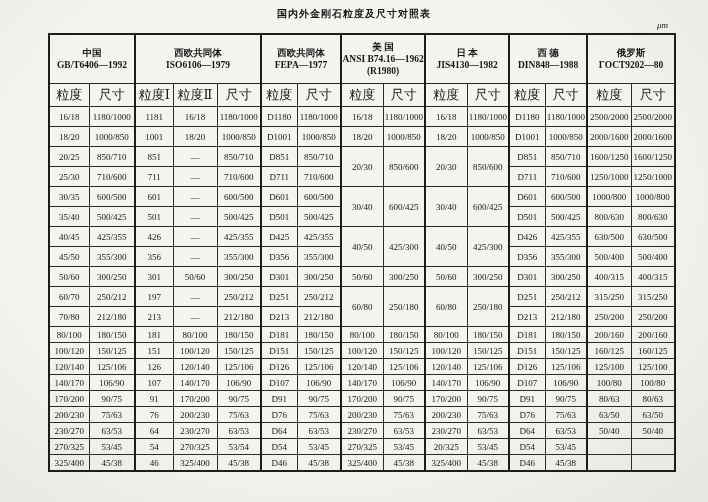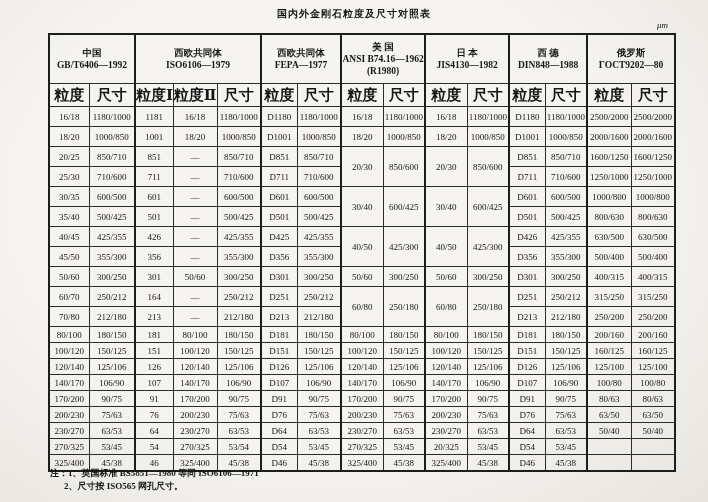--- a/index.html
+++ b/index.html
@@ -30,21 +30,21 @@
   }
   table.cmp th, table.cmp td{
     border:1px solid #2b2b2b;
     padding:0;text-align:center;vertical-align:middle;
     overflow:hidden;white-space:nowrap;
   }
   table.cmp th.grp{
     height:48px;font-size:9.5px;font-weight:bold;line-height:12px;
   }
   table.cmp th.sub{
-    height:22px;font-size:15px;font-weight:bold;
+    height:22px;font-size:13px;font-weight:normal;
   }
   table.cmp td{
     font-size:9px;height:19px;font-weight:normal;
   }
   table.cmp tbody tr:nth-child(n+12) td{height:15px;}
   table.cmp .gs{border-left-width:2px;border-left-color:#1d1d1d;}
   .g-std{font-weight:bold;}
   .notes{
     position:absolute;left:50px;top:467px;
     font-size:9px;font-weight:bold;line-height:13px;
@@ -264,21 +264,21 @@
           <td class="gs">50/60</td>
           <td>300/250</td>
           <td class="gs">D301</td>
           <td>300/250</td>
           <td class="gs">400/315</td>
           <td>400/315</td>
         </tr>
         <tr>
           <td class="gs">60/70</td>
           <td>250/212</td>
-          <td class="gs">164</td>
+          <td class="gs">197</td>
           <td>—</td>
           <td>250/212</td>
           <td class="gs">D251</td>
           <td>250/212</td>
           <td rowspan="2" class="gs">60/80</td>
           <td rowspan="2">250/180</td>
           <td rowspan="2" class="gs">60/80</td>
           <td rowspan="2">250/180</td>
           <td class="gs">D251</td>
           <td>250/212</td>
@@ -447,17 +447,13 @@
           <td class="gs">325/400</td>
           <td>45/38</td>
           <td class="gs">D46</td>
           <td>45/38</td>
           <td class="gs"></td>
           <td></td>
         </tr>
       </tbody>
   </table>
 
-  <div class="notes">
-    <div class="n1">注：1、英国标准 BS5851—1980 等同 ISO6106—1971</div>
-    <div class="n2">2、尺寸按 ISO565 网孔尺寸。</div>
-  </div>
 </div>
 
 </body></html>

